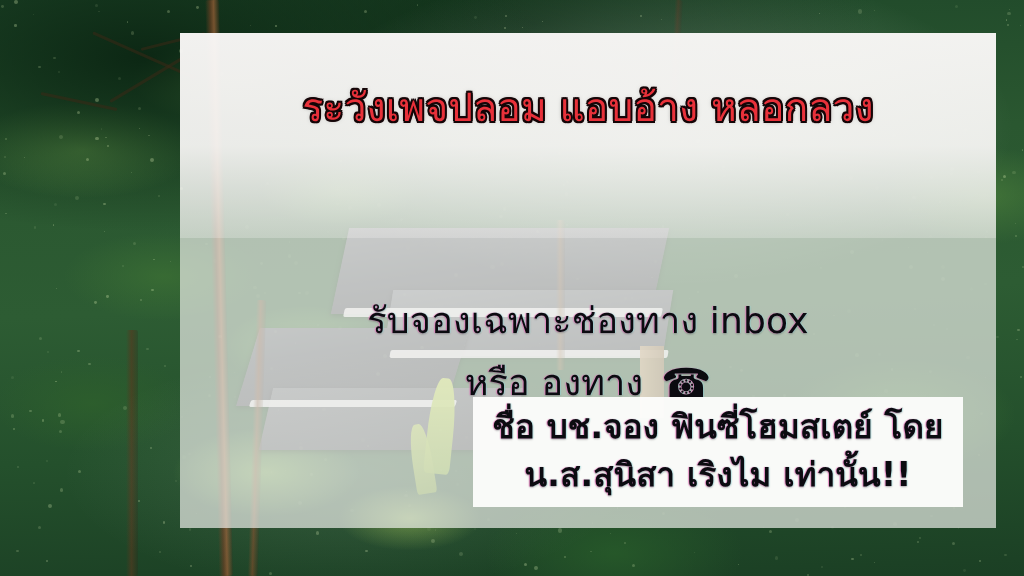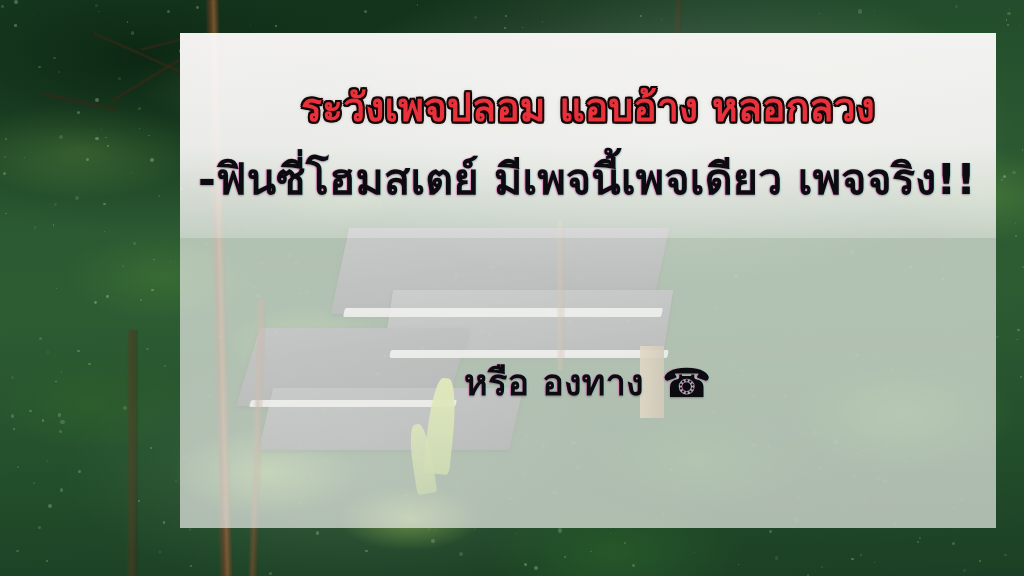--- a/index.html
+++ b/index.html
@@ -114,21 +114,21 @@
   }
 
   
   .text-layer { position:absolute; left:180px; top:33px; width:816px; height:495px; }
 
   .line {
     position:absolute;
     width:100%;
     text-align:center;
     white-space:nowrap;
-    font-weight:bold;
+    font-weight:normal;
     line-height:1;
     letter-spacing:.2px;
   }
 
   
   .red {
     color:#e8313a;
     text-shadow:
       -1.6px -1.6px 0 #140507, 1.6px -1.6px 0 #140507,
       -1.6px  1.6px 0 #140507, 1.6px  1.6px 0 #140507,
@@ -661,23 +661,27 @@
       </div>
     <div class="haze"></div>
   </div>
 
   <div class="overlay-panel"></div>
 
   <div class="text-layer">
 
     <div class="line red" id="line1">ระวังเพจปลอม แอบอ้าง หลอกลวง</div>
 
-    <div class="line black" id="line2">-ฟินซี่โฮมสเตย์ มีเพจนี้เพจเดียว เพจจริง!!</div>
-
-
+
+
+    <div class="line black" id="line4">รับจองเฉพาะช่องทาง inbox</div>
 
     <div class="line black" id="line5">
       <span>หรือ องทาง</span><span class="tel-glyph">☎</span>
     </div>
   </div>
 
+  <div class="inner-box">
+    <div class="bline black" id="bline1">ชื่อ บช.จอง ฟินซี่โฮมสเตย์ โดย</div>
+    <div class="bline black" id="bline2">น.ส.สุนิสา เริงไม เท่านั้น!!</div>
+  </div>
 
 </div>
 
 </body></html>

